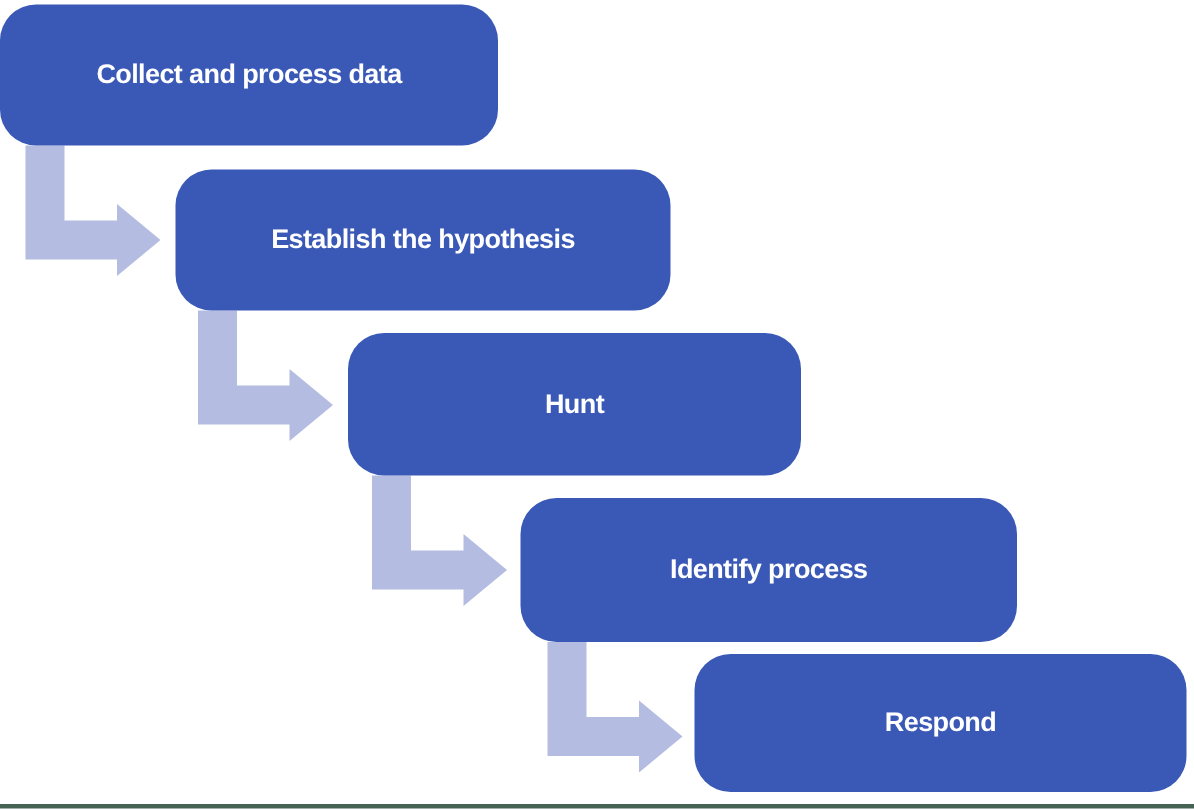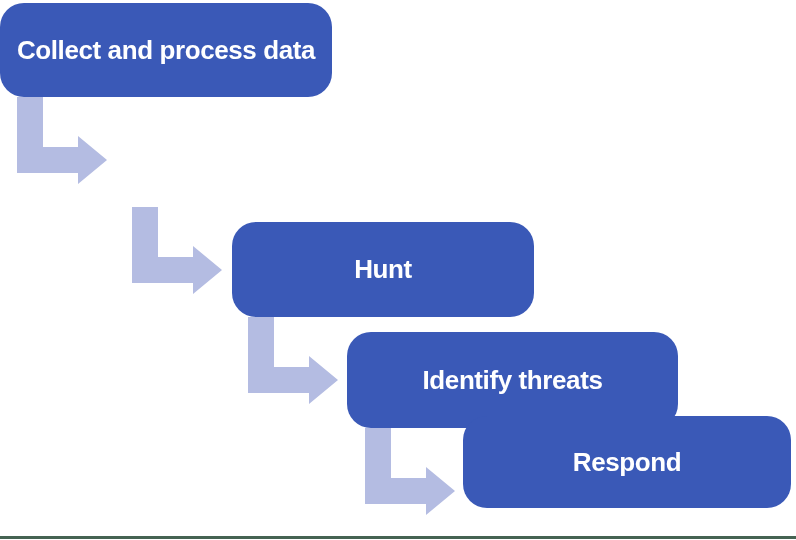--- a/index.html
+++ b/index.html
@@ -16,34 +16,34 @@
     width:796px;height:540px;
     background:var(--canvas-bg);
     overflow:hidden;
     font-family:"Liberation Sans", sans-serif;
   }
   .step-box{
     position:absolute;
     background:var(--box-fill);
     border-radius:24px;
     color:var(--box-text);
-    font-size:26px;
+    font-size:18px;
     font-weight:bold;
     letter-spacing:-0.4px;
     display:flex;
     align-items:center;
     justify-content:center;
     text-align:center;
     line-height:1.1;
   }
   .step-1{left:0px;   top:3px;   width:332px; height:94px;}
   .step-2{left:117px; top:113px; width:330px; height:94px;}
   .step-3{left:232px; top:222px; width:302px; height:95px;}
   .step-4{left:347px; top:332px; width:331px; height:96px;}
-  .step-5{left:463px; top:416px; width:328px; height:92px;}
+  .step-5{left:463px; top:436px; width:328px; height:92px;}
   .arrow-layer{
     position:absolute;
     left:0;top:0;width:796px;height:540px;
     pointer-events:none;
   }
   .arrow-layer polygon{fill:var(--arrow-fill);}
   .bottom-line{
     position:absolute;
     left:0;top:536px;
     width:796px;height:2.5px;
@@ -59,27 +59,30 @@
     <polygon points="17,97 43,97 43,147 78,147 78,136 107,160 78,184 78,173 17,173"></polygon>
     <polygon points="132,207 158,207 158,257 193,257 193,246 222,270 193,294 193,283 132,283"></polygon>
     <polygon points="248,317 274,317 274,367 309,367 309,356 338,380 309,404 309,393 248,393"></polygon>
     <polygon points="365,428 391,428 391,478 426,478 426,467 455,491 426,515 426,504 365,504"></polygon>
   </svg>
 
   <div class="step-box step-1">
     <span>Collect and process data</span>
   </div>
 
+  <div class="step-box step-2">
+    <span>Establish the hypothesis</span>
+  </div>
 
   <div class="step-box step-3">
     <span>Hunt</span>
   </div>
 
   <div class="step-box step-4">
-    <span>Identify threats</span>
+    <span>Identify process</span>
   </div>
 
   <div class="step-box step-5">
     <span>Respond</span>
   </div>
 
   <div class="bottom-line"></div>
 
 </div>
 

